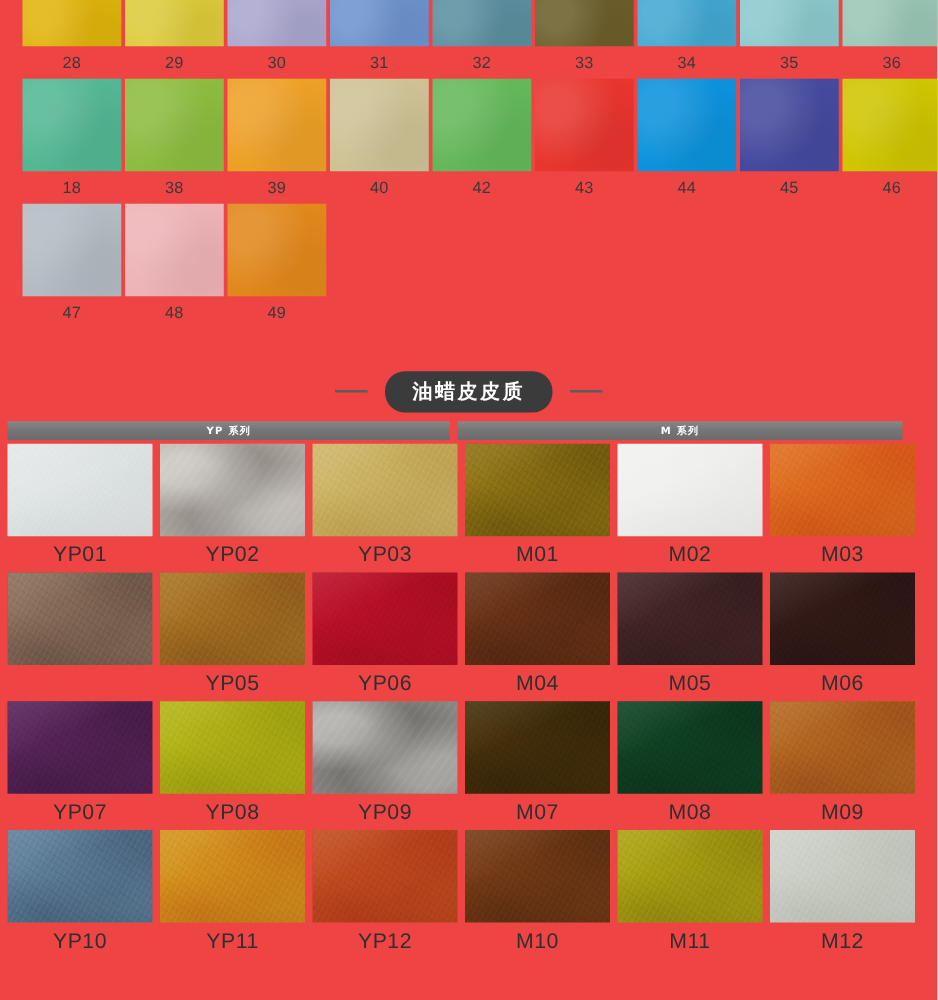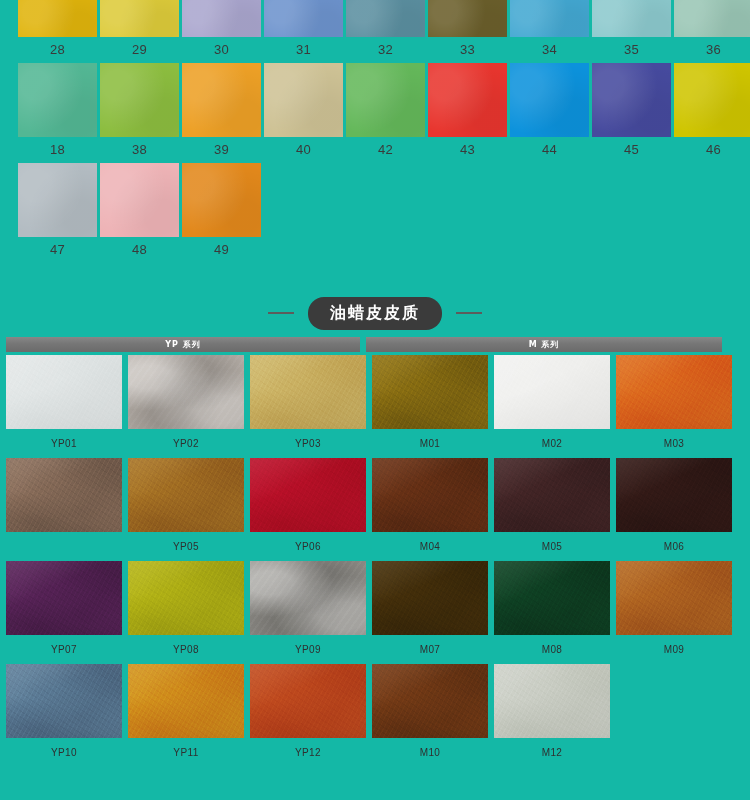--- a/index.html
+++ b/index.html
@@ -7,21 +7,21 @@
     width: 750px;
     height: 800px;
     background: #ffffff;
     font-family: "Liberation Sans", "DejaVu Sans", sans-serif;
     overflow: hidden;
   }
   #page {
     position: relative;
     width: 750px;
     height: 800px;
-    background: #14b8a6;
+    background: #ef4444;
   }
 
   
   .swatch-section { padding: 0 18px; }
   .swatch-row {
     display: flex;
     gap: 3px;
   }
   .swatch-cell {
     width: 79px;
@@ -138,21 +138,21 @@
       radial-gradient(ellipse at 62% 22%, rgba(0,0,0,.16) 0 14%, rgba(0,0,0,0) 48%),
       radial-gradient(ellipse at 80% 74%, rgba(255,255,255,.28) 0 18%, rgba(0,0,0,0) 52%),
       radial-gradient(ellipse at 34% 78%, rgba(0,0,0,.14) 0 16%, rgba(0,0,0,0) 50%),
       repeating-linear-gradient(125deg, rgba(255,255,255,.05) 0 2px, rgba(0,0,0,0) 2px 6px);
     mix-blend-mode: normal;
   }
   .leather-label {
     height: 29px;
     line-height: 29px;
     text-align: center;
-    font-size: 10px;
+    font-size: 17px;
     color: #2f2f2f;
     letter-spacing: .4px;
   }
 </style>
 </head>
 <body>
 
 <div id="page">
 
   <section class="swatch-section">
@@ -416,20 +416,27 @@
             <div class="leather-label">YP12</div>
           </div>
           <div class="leather-cell">
             <div class="leather-chip" style="background: rgb(104, 52, 19);">
               <span class="grain"></span>
               <span class="sheen"></span>
             </div>
             <div class="leather-label">M10</div>
           </div>
           <div class="leather-cell">
+            <div class="leather-chip" style="background: rgb(157, 148, 16);">
+              <span class="grain"></span>
+              <span class="sheen"></span>
+            </div>
+            <div class="leather-label">M11</div>
+          </div>
+          <div class="leather-cell">
             <div class="leather-chip" style="background: rgb(198, 202, 192);">
               <span class="grain"></span>
               <span class="sheen"></span>
             </div>
             <div class="leather-label">M12</div>
           </div>
         </div>
       </div>
   </section>
 

